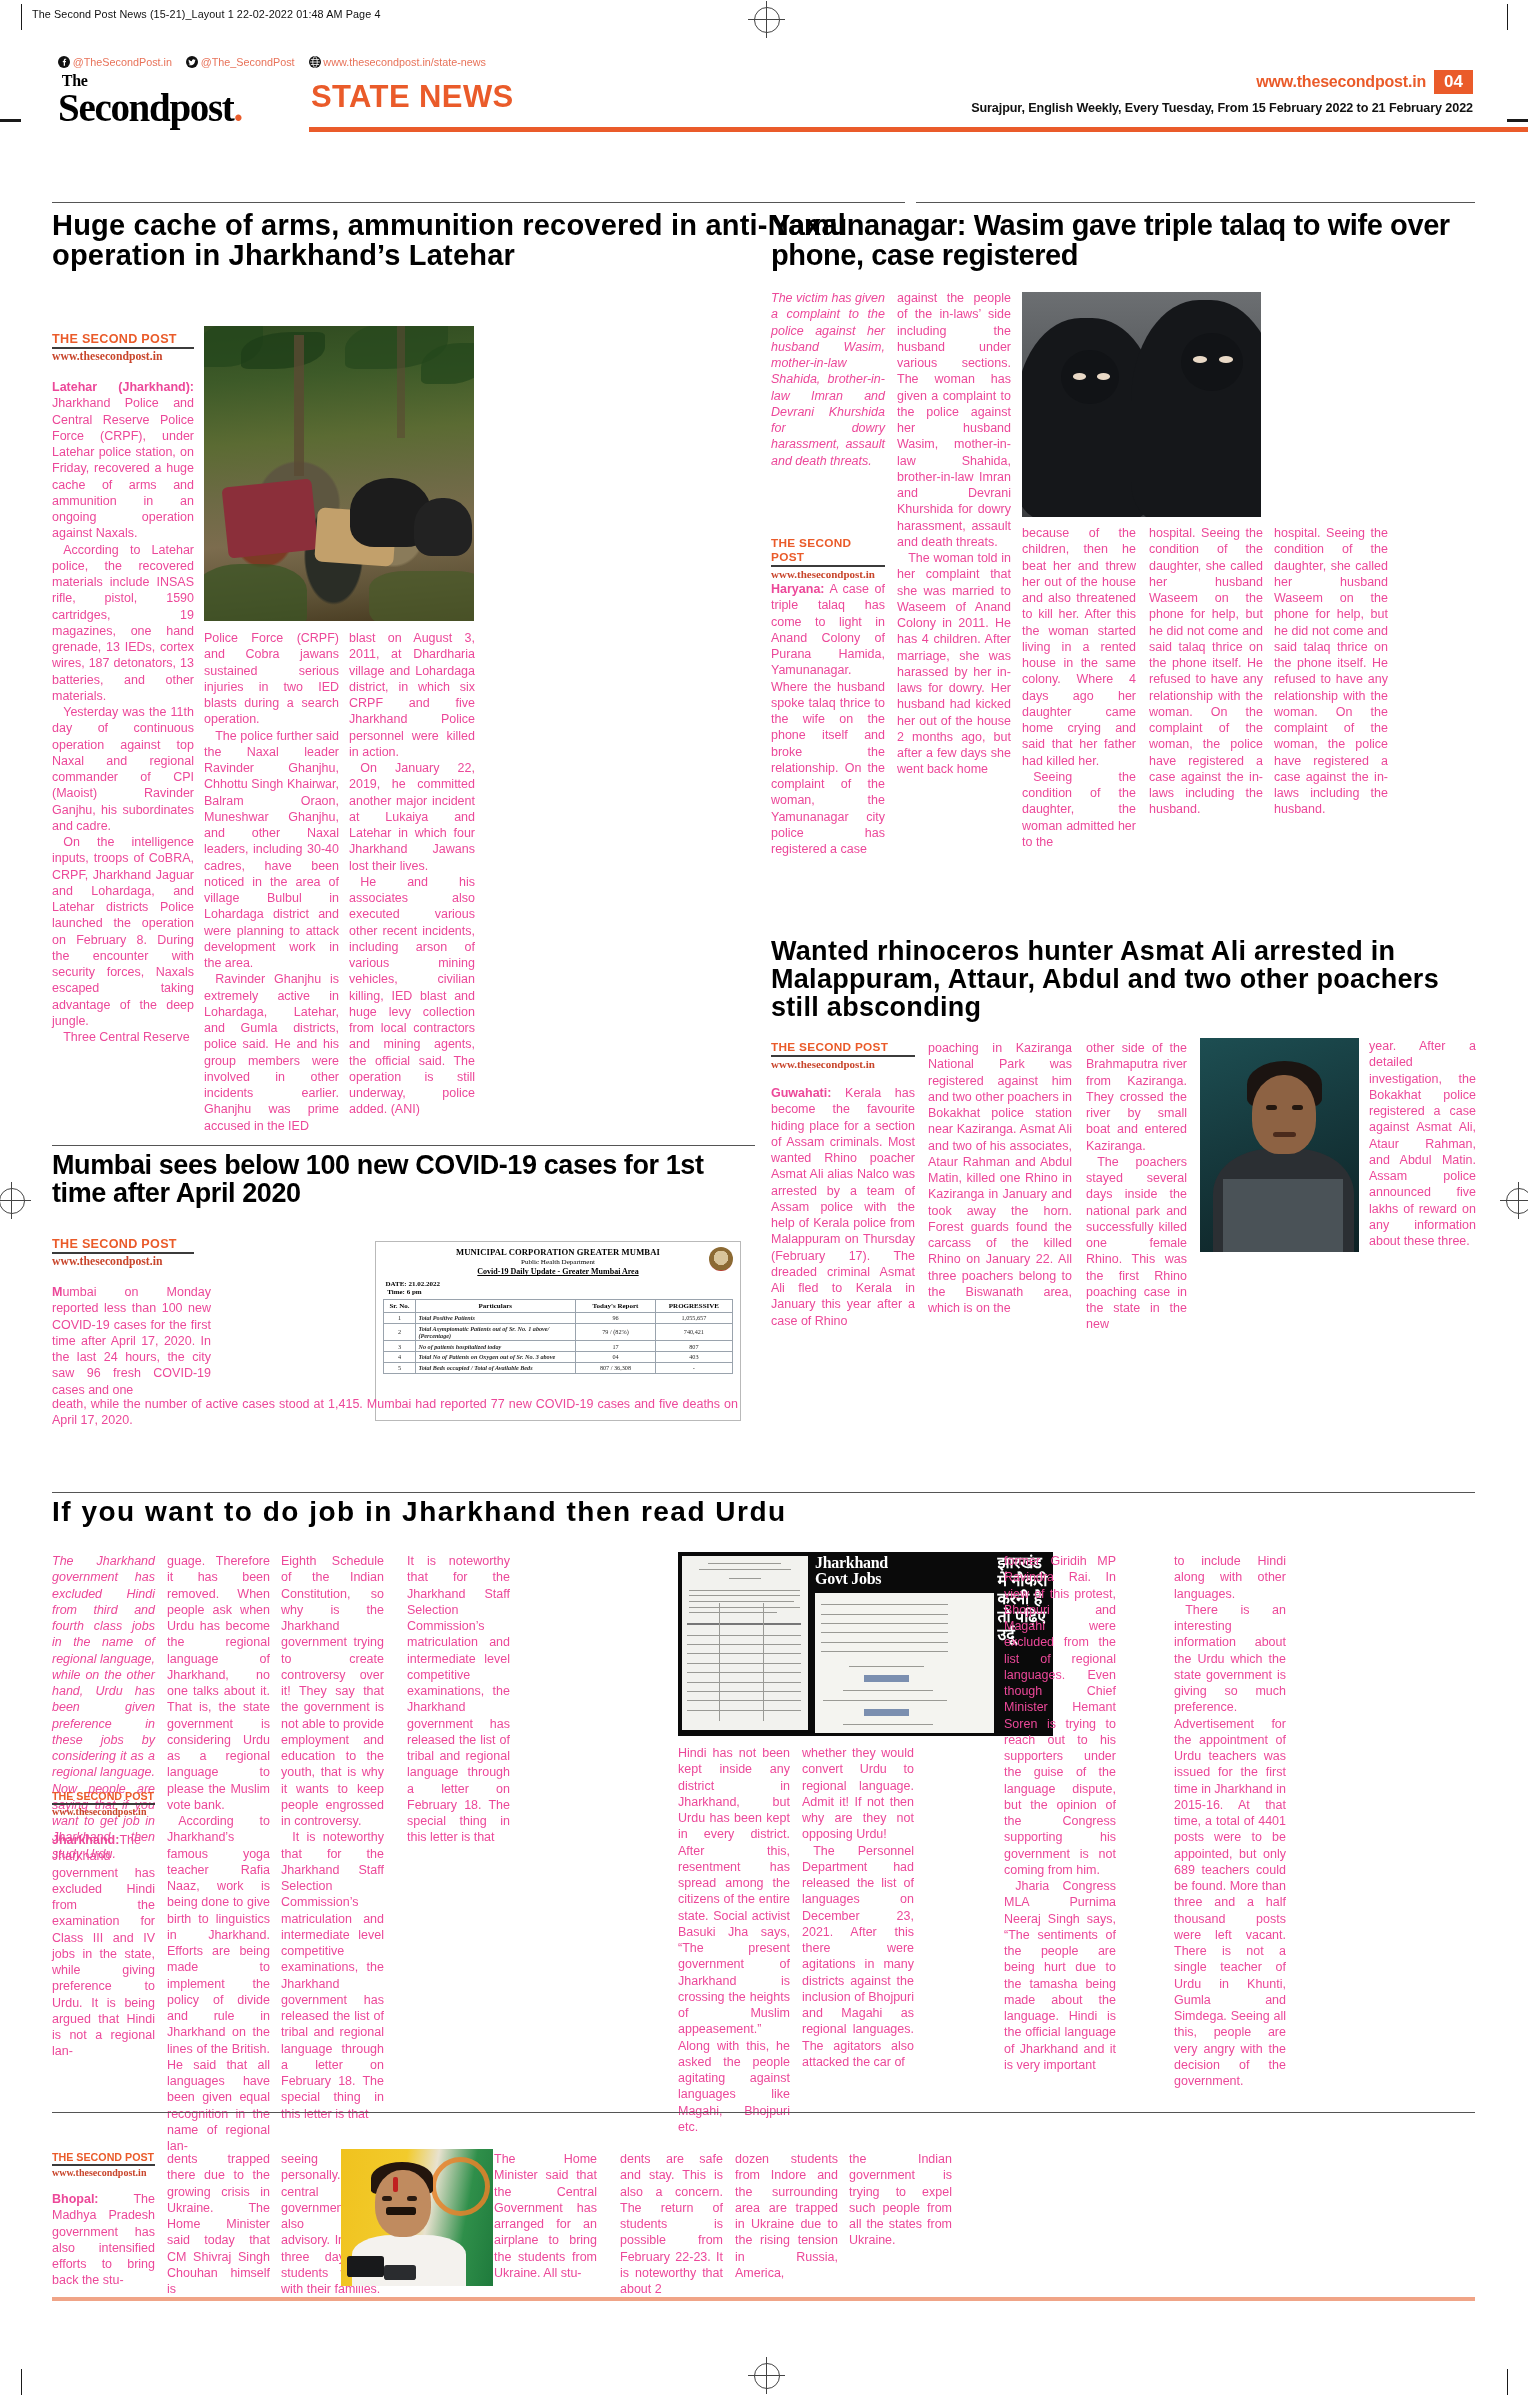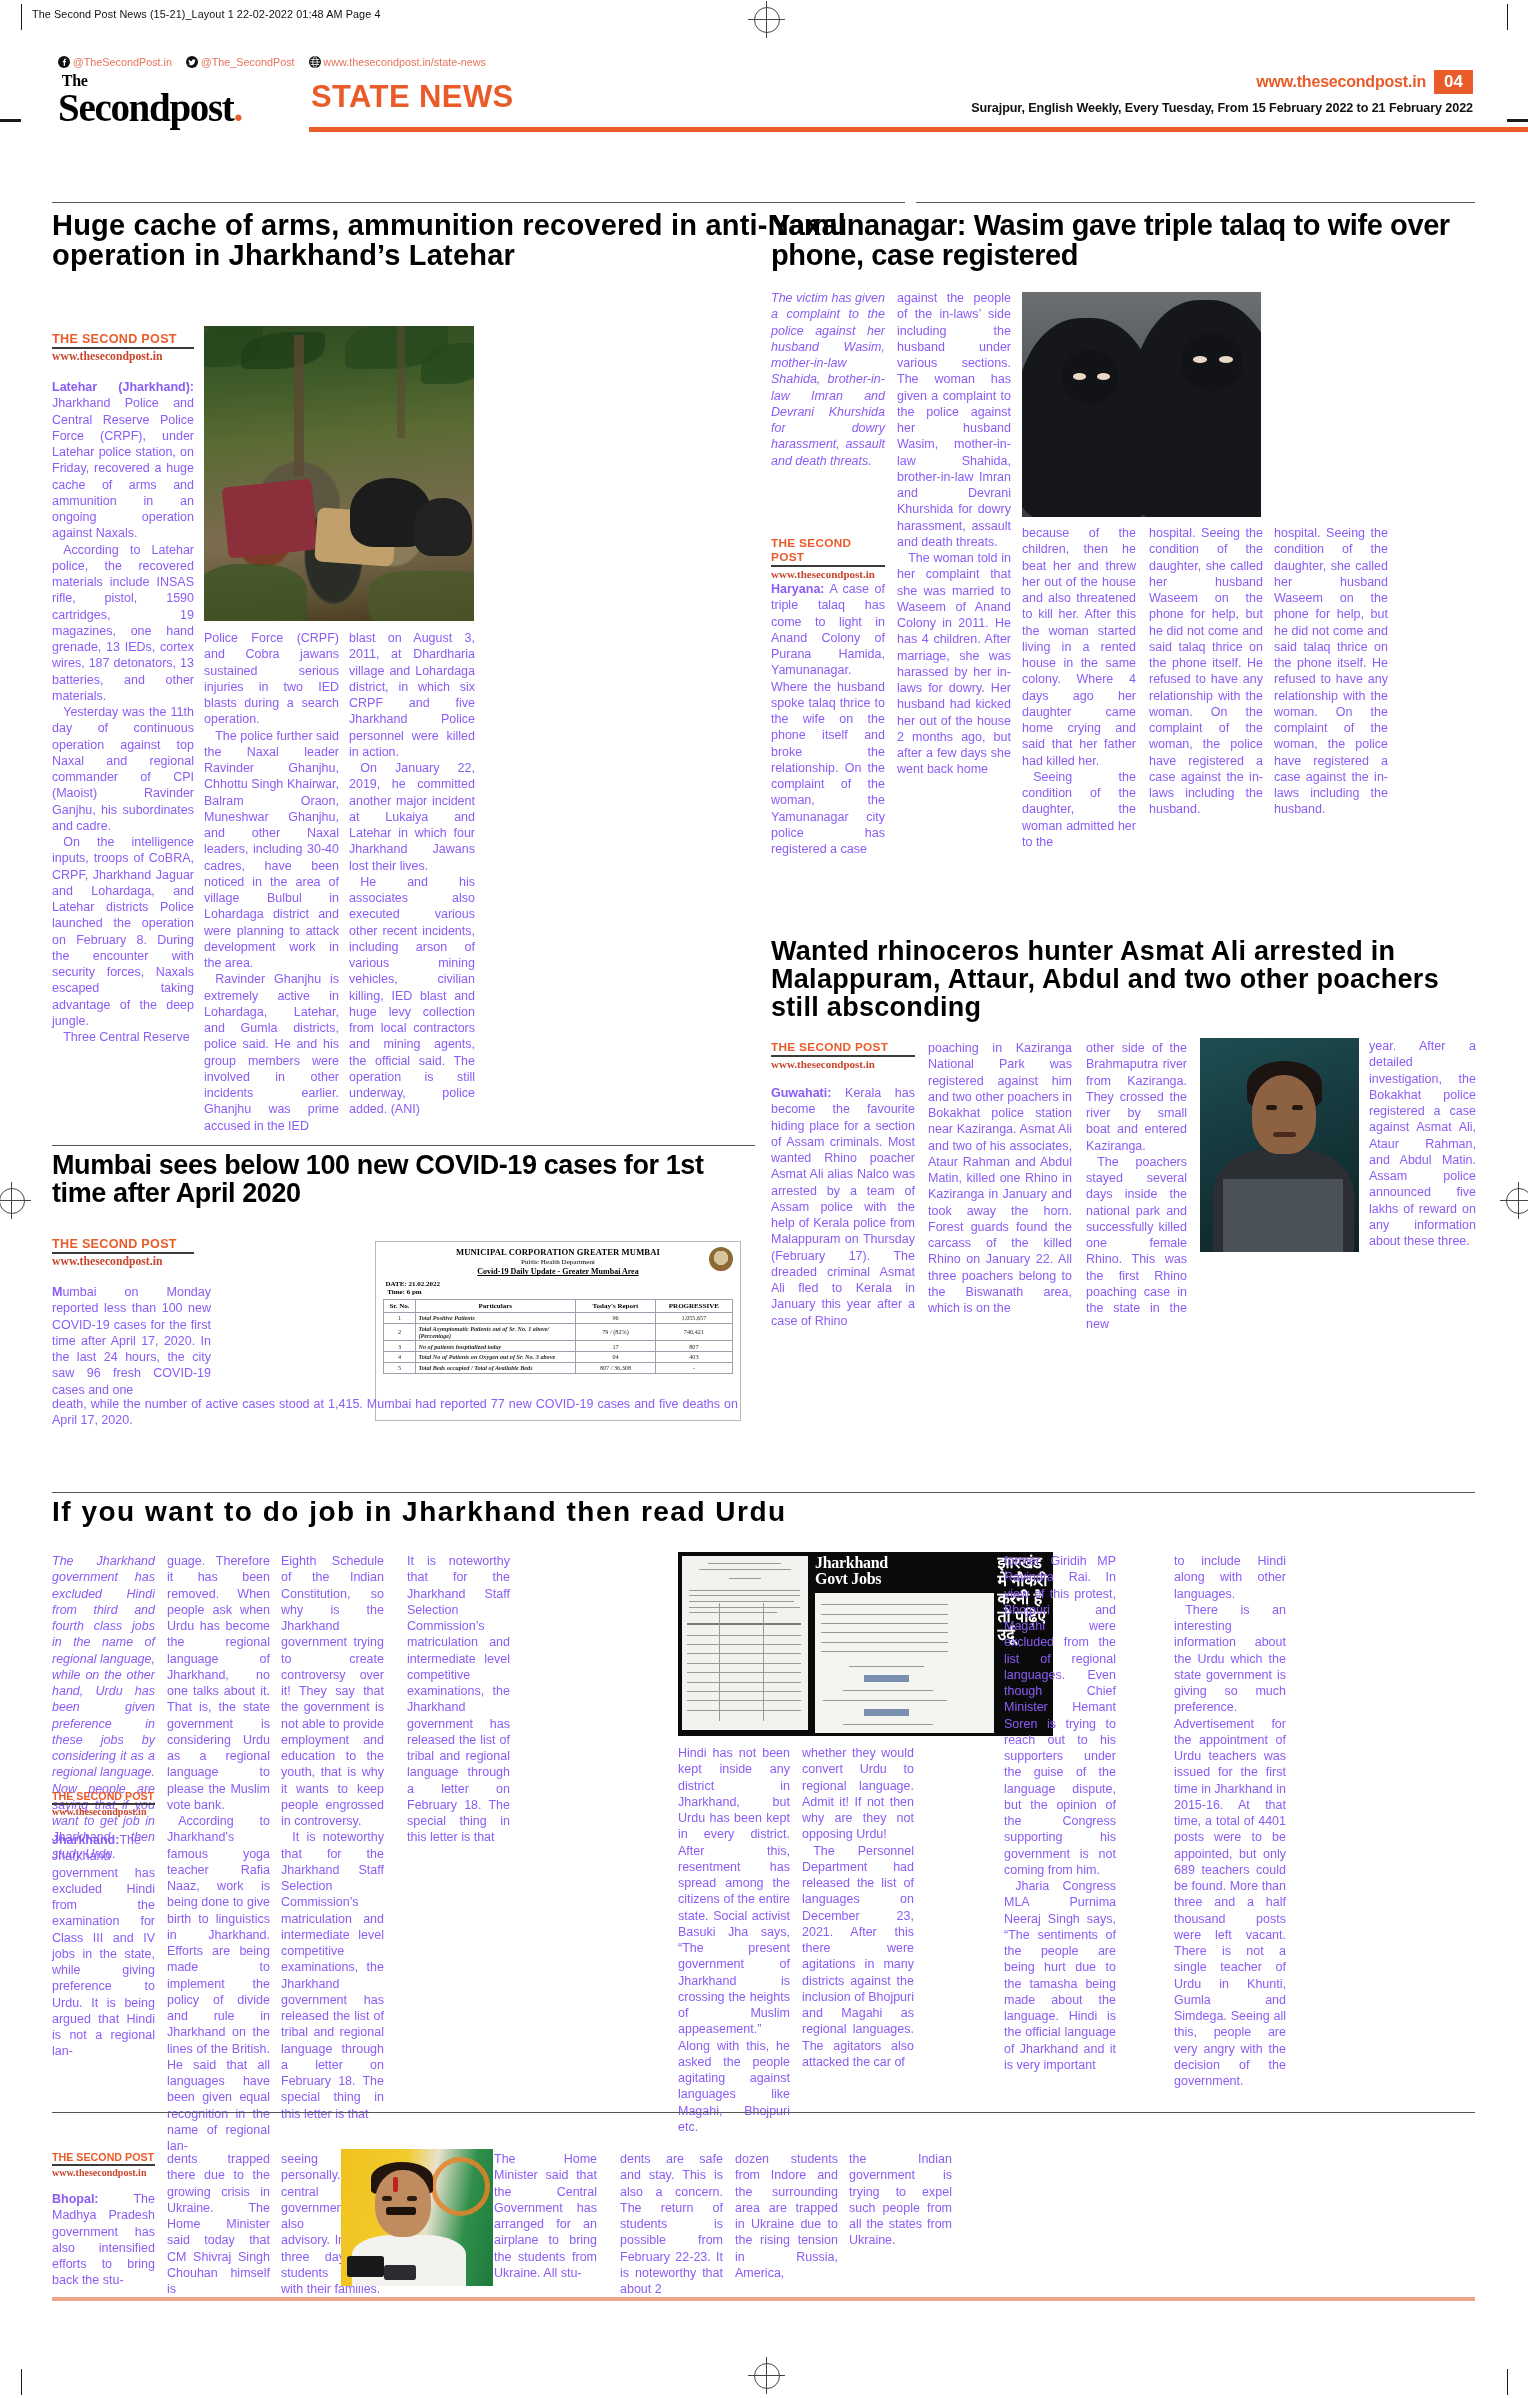--- a/index.html
+++ b/index.html
@@ -37,21 +37,21 @@
   .hl{position:absolute;font-weight:700;color:#000;font-family:"Liberation Sans",sans-serif;line-height:1.04;letter-spacing:-0.4px;}
   .hl.h1{font-size:29px;}
   .hl.h2{font-size:27px;}
   .hl.wide{letter-spacing:1.5px;font-size:28px;}
 
   .byline{position:absolute;}
   .byline .bt{font-size:12.6px;font-weight:700;color:#ea5b2a;letter-spacing:0.3px;}
   .byline .bl{width:100%;height:1.9px;background:#3b3b3b;margin:0.9px 0 0.9px 0;}
   .byline .bu{font-family:"Liberation Serif",serif;font-size:11.7px;font-weight:700;color:#c8452b;}
 
-  .col{position:absolute;font-size:12.5px;line-height:1.30;text-align:justify;color:#8b5cf6;
+  .col{position:absolute;font-size:12.5px;line-height:1.30;text-align:justify;color:#ec4899;
        -webkit-hyphens:none;hyphens:none;}
   .col.it{font-style:italic;}
   .col b{font-weight:700;}
   .col p{margin:0 0 0 0;text-indent:11.2px;}
   .col p.first{text-indent:0;}
 
   .figure{position:absolute;overflow:hidden;background:#ccc;}
 
   
   .ph-jungle{background:

